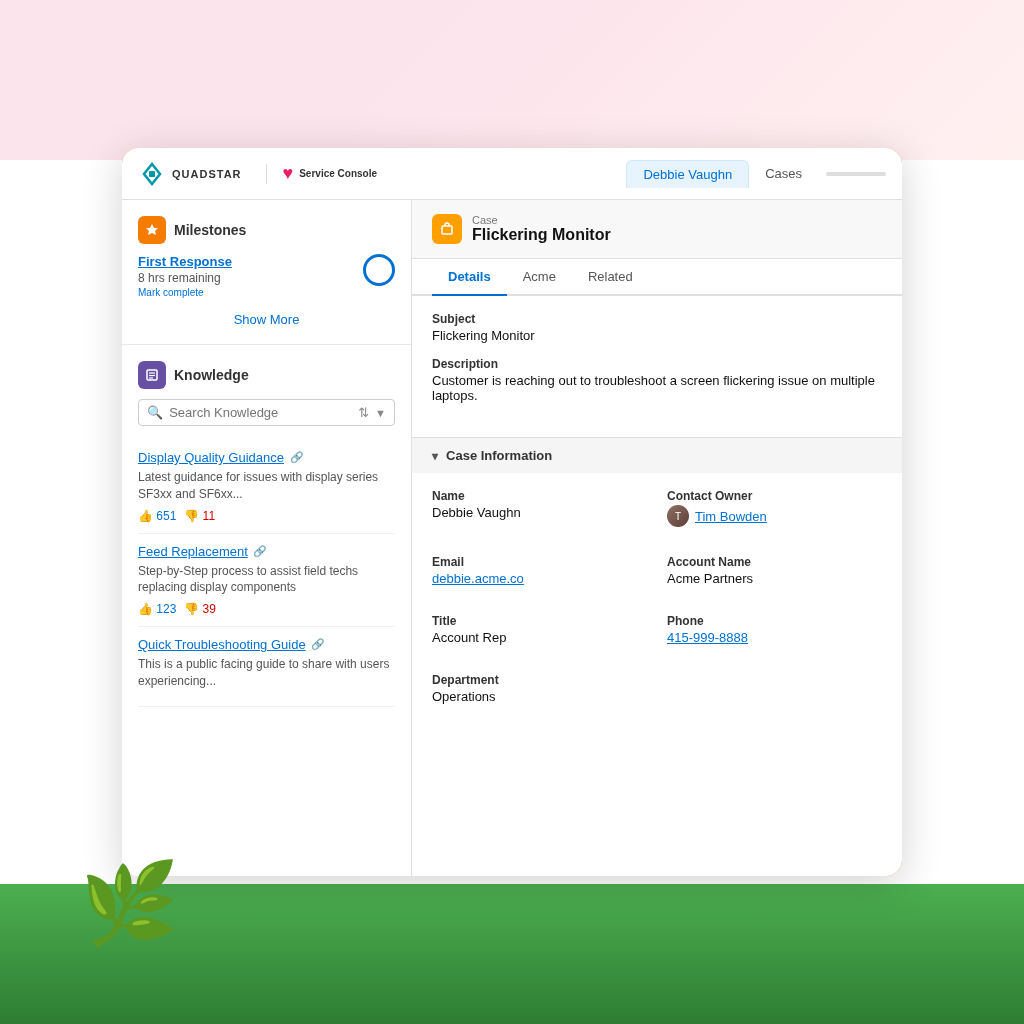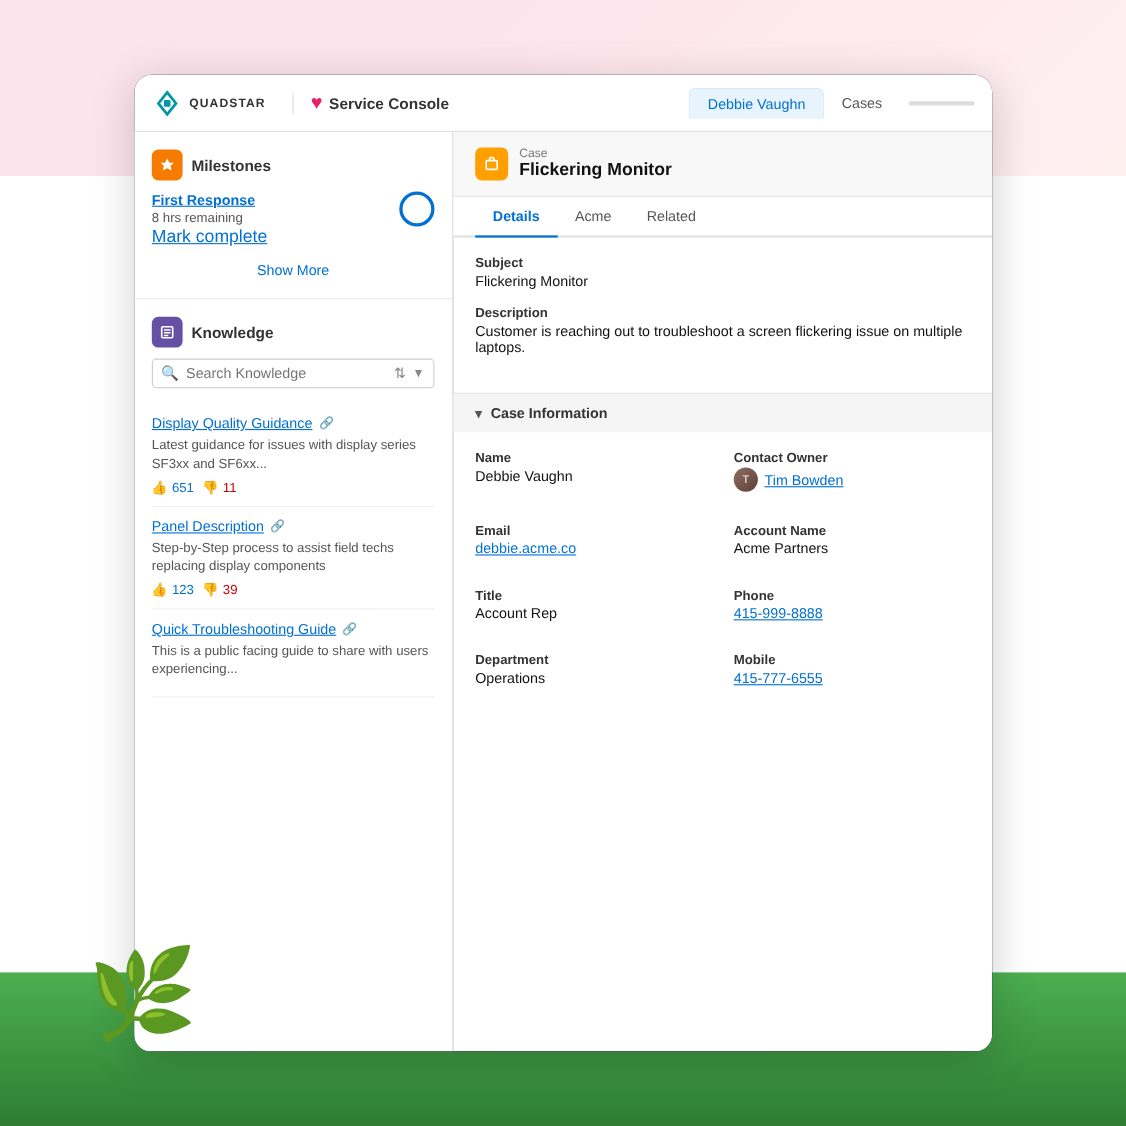--- a/index.html
+++ b/index.html
@@ -47,22 +47,22 @@
       z-index: 10;
       font-size: 80px;
       line-height: 1;
     }
 
     
     .main-card {
       position: relative;
       z-index: 5;
       width: 780px;
-      height: 888px;
-      background: #0f172a;
+      height: 728px;
+      background: #f97316;
       border-radius: 16px;
       box-shadow: 0 8px 40px rgba(0,0,0,0.18);
       overflow: hidden;
       display: flex;
       flex-direction: column;
     }
 
     
     .nav-bar {
       height: 52px;
@@ -107,21 +107,21 @@
       gap: 6px;
       flex: 1;
     }
 
     .heart-icon {
       color: #e91e63;
       font-size: 18px;
     }
 
     .service-console-label {
-      font-size: 14px;
+      font-size: 10px;
       font-weight: 600;
       color: #333;
     }
 
     .nav-tabs {
       display: flex;
       align-items: center;
       gap: 0;
     }
 
@@ -217,24 +217,23 @@
       cursor: pointer;
     }
 
     .milestone-time {
       font-size: 12px;
       color: #555;
       margin: 2px 0;
     }
 
     .milestone-complete {
-      font-size: 16px;
+      font-size: 10px;
       color: #0070d2;
       cursor: pointer;
-      text-decoration: underline;
     }
 
     .milestone-circle {
       width: 32px;
       height: 32px;
       border: 3px solid #0070d2;
       border-radius: 50%;
       margin-left: 12px;
       flex-shrink: 0;
     }
@@ -593,21 +592,21 @@
             </div>
             <div class="article-desc">Latest guidance for issues with display series SF3xx and SF6xx...</div>
             <div class="article-votes">
               <span class="vote-up">👍 <span>651</span></span>
               <span class="vote-down">👎 <span>11</span></span>
             </div>
           </div>
 
           <div class="article-item">
             <div class="article-title-row">
-              <span class="article-title">Panel Description</span>
+              <span class="article-title">Feed Replacement</span>
               <span class="link-icon">🔗</span>
             </div>
             <div class="article-desc">Step-by-Step process to assist field techs replacing display components</div>
             <div class="article-votes">
               <span class="vote-up">👍 <span>123</span></span>
               <span class="vote-down">👎 <span>39</span></span>
             </div>
           </div>
 
           <div class="article-item">
@@ -691,24 +690,20 @@
             <div class="field-group">
               <div class="field-label">Phone</div>
               <div class="field-value link">415-999-8888</div>
             </div>
 
             <div class="field-group">
               <div class="field-label">Department</div>
               <div class="field-value">Operations</div>
             </div>
 
-            <div class="field-group">
-              <div class="field-label">Mobile</div>
-              <div class="field-value link">415-777-6555</div>
-            </div>
 
           </div>
         </div>
 
       </div>
     </div>
   </div>
 </div>
 
 </body></html>

